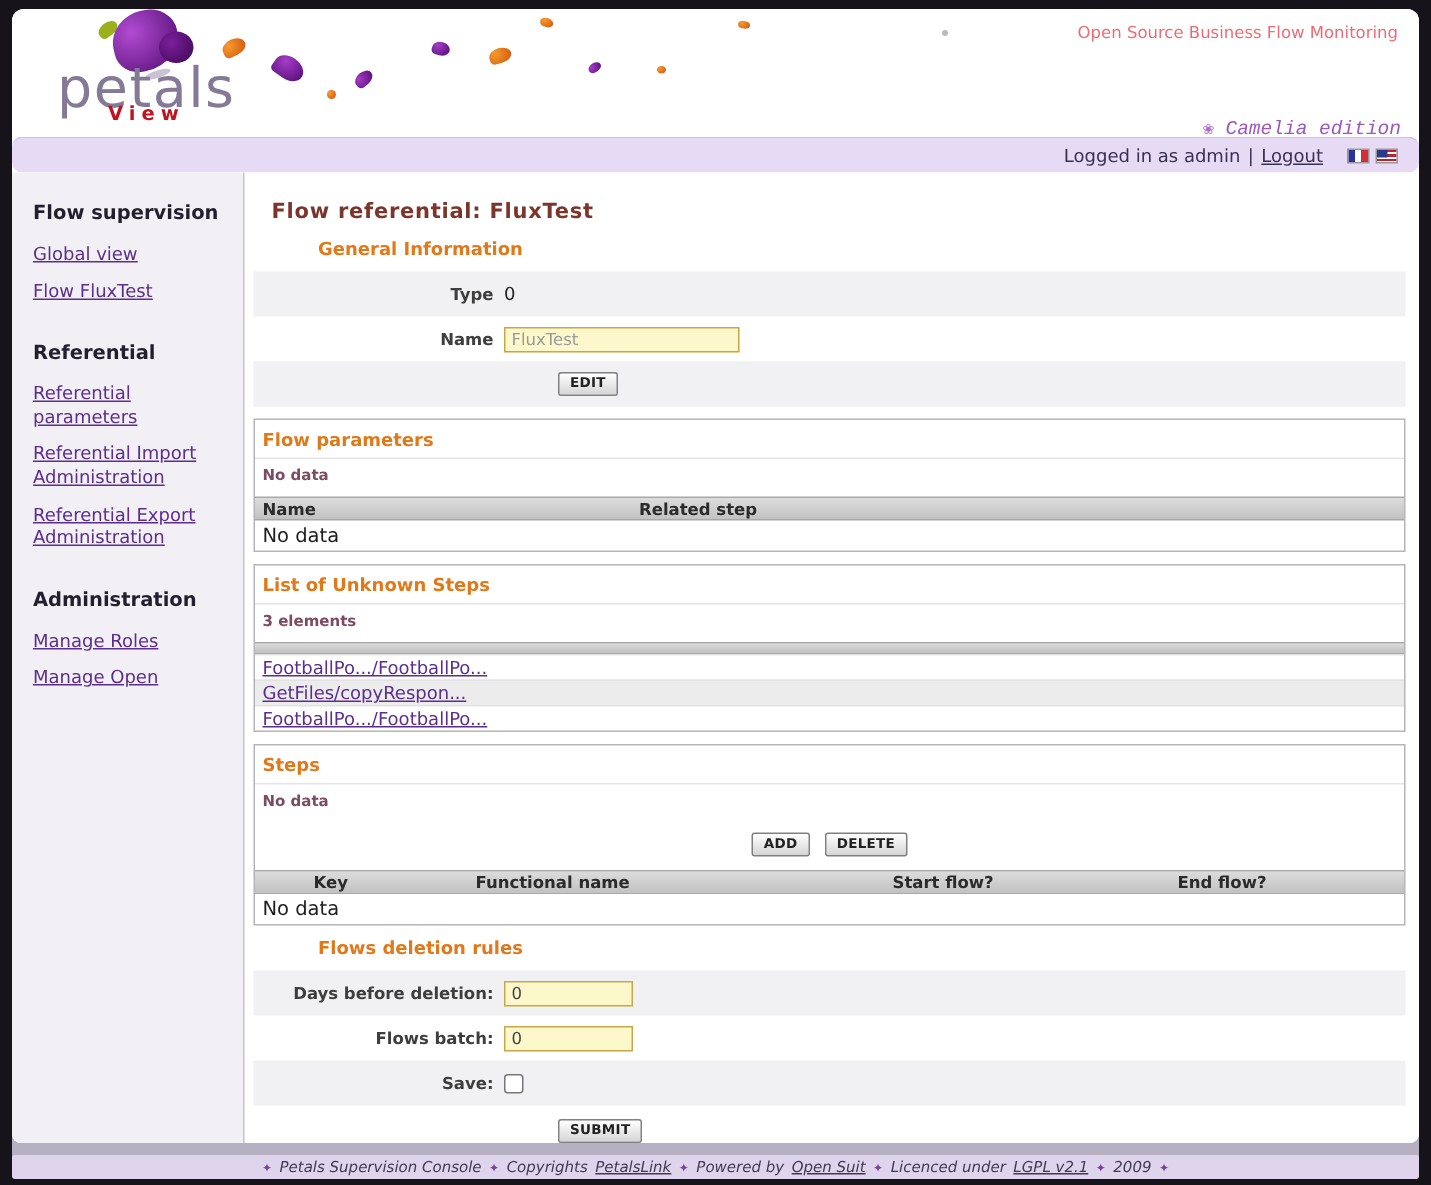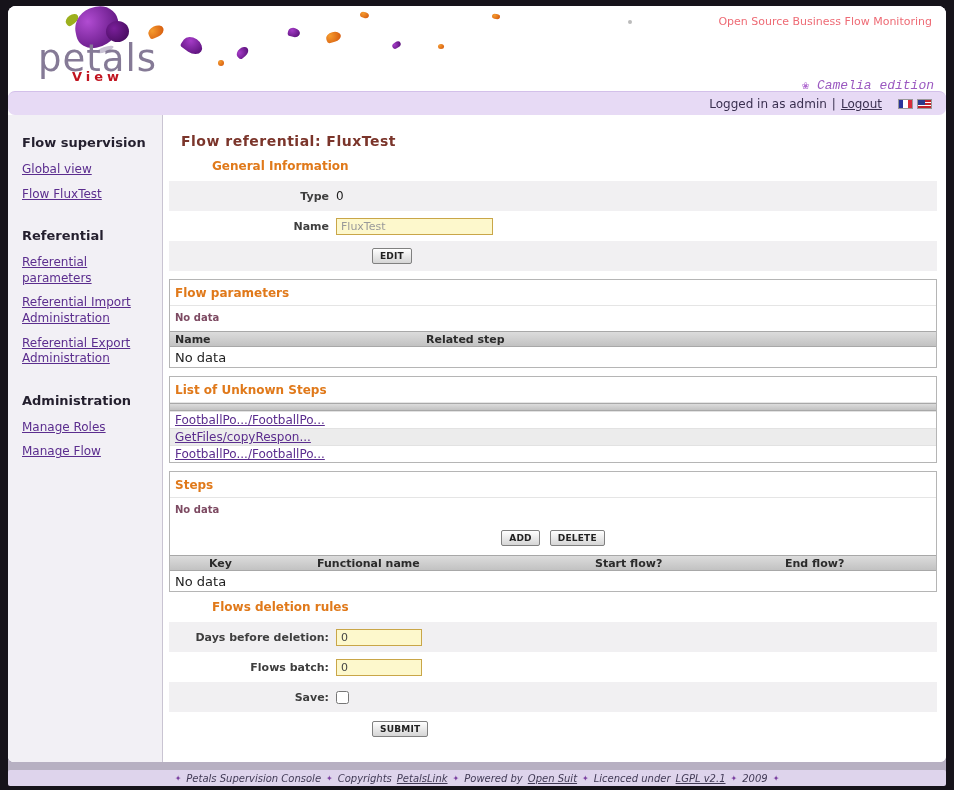--- a/index.html
+++ b/index.html
@@ -229,21 +229,21 @@
           </div>
           <div class="side-section">
             <h4>Referential</h4>
             <a href="#" class="side-link">Referential parameters</a>
             <a href="#" class="side-link">Referential Import Administration</a>
             <a href="#" class="side-link">Referential Export Administration</a>
           </div>
           <div class="side-section">
             <h4>Administration</h4>
             <a href="#" class="side-link">Manage Roles</a>
-            <a href="#" class="side-link">Manage Flow</a>
+            <a href="#" class="side-link">Manage Open</a>
           </div>
         </aside>
 
         <main class="main">
           <div class="page-title">Flow referential: FluxTest</div>
 
           <div class="orange-heading">General Information</div>
           <div class="form-row striped">
             <span class="form-label">Type</span>
             <span class="form-value">0</span>
@@ -261,20 +261,21 @@
             <div class="status">No data</div>
             <div class="thead">
               <span class="col-name">Name</span>
               <span class="col-related">Related step</span>
             </div>
             <div class="trow">No data</div>
           </section>
 
           <section class="box">
             <h3>List of Unknown Steps</h3>
+            <div class="status">3 elements</div>
             <div class="thead empty"></div>
             <div class="link-row">
               <a href="#">FootballPo.../FootballPo...</a>
             </div>
             <div class="link-row alt">
               <a href="#">GetFiles/copyRespon...</a>
             </div>
             <div class="link-row">
               <a href="#">FootballPo.../FootballPo...</a>
             </div>

